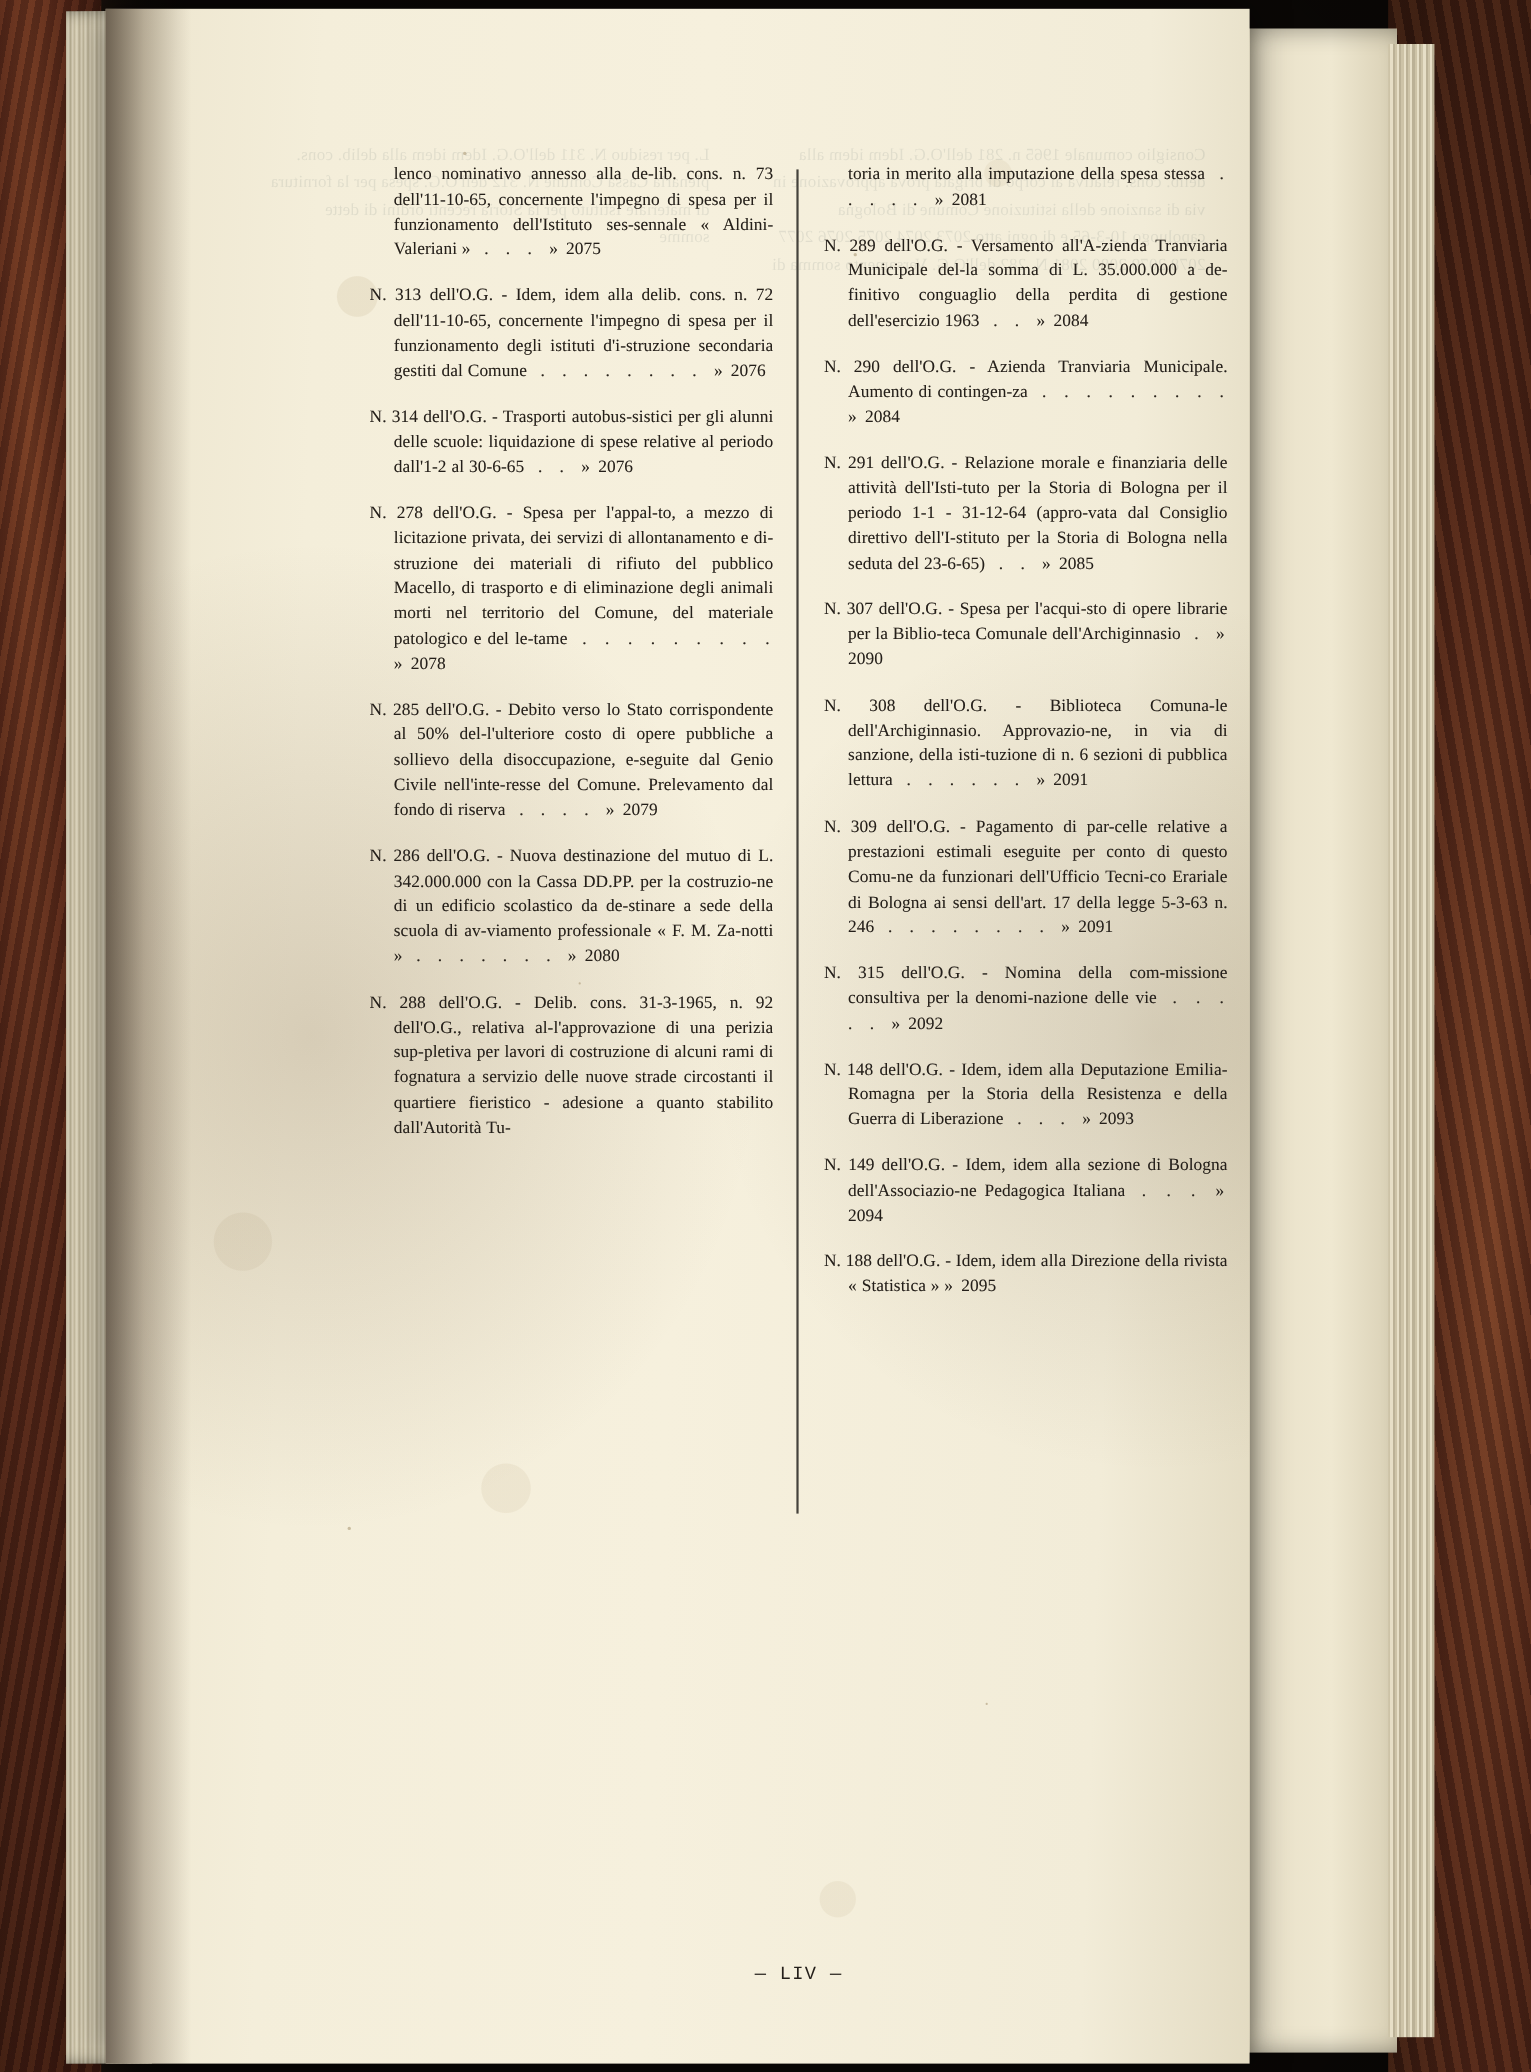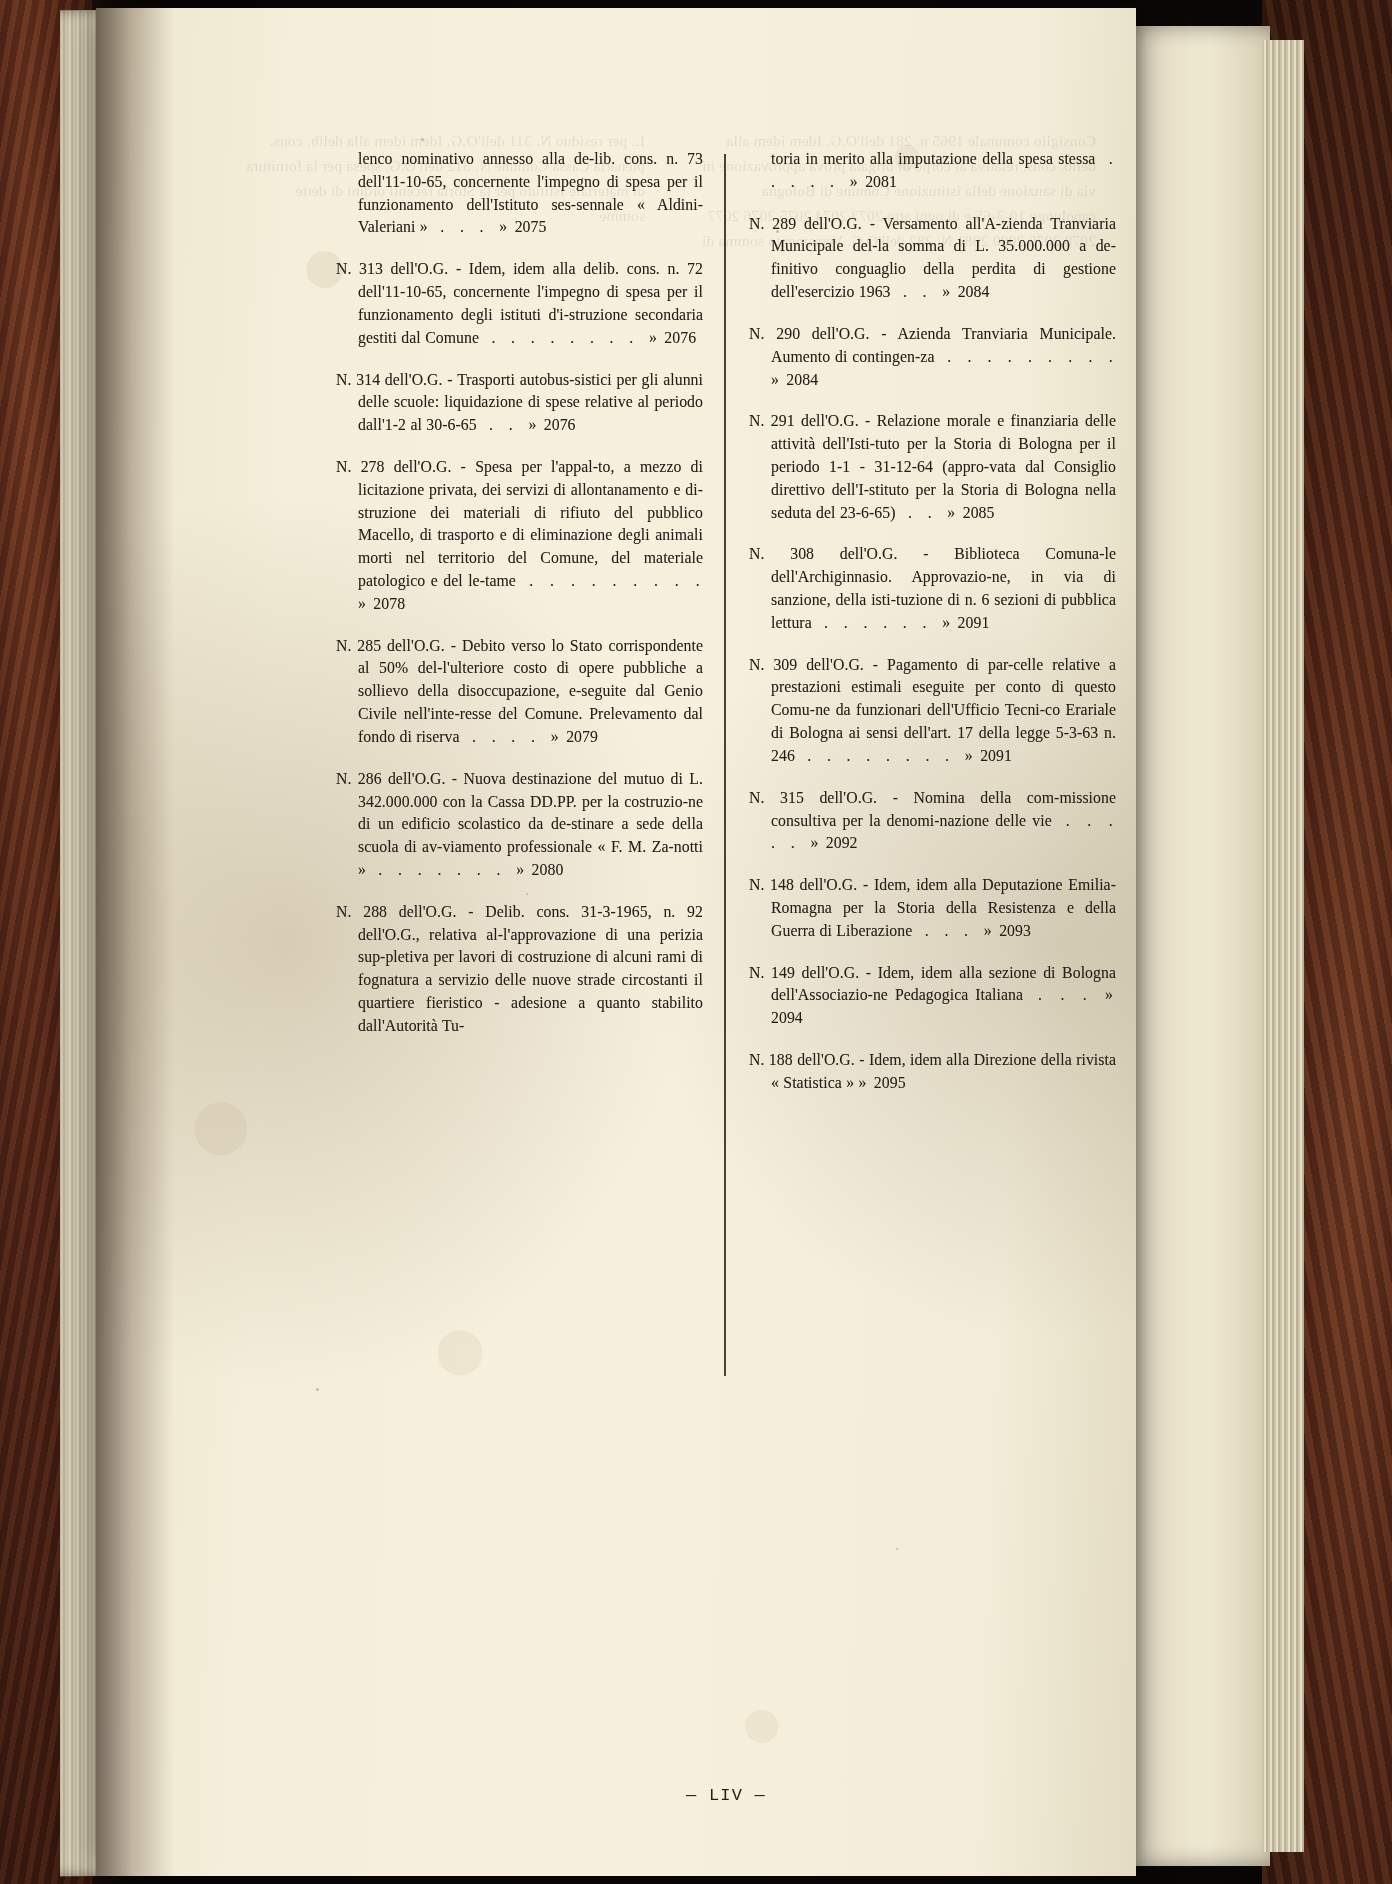--- a/index.html
+++ b/index.html
@@ -264,20 +264,23 @@
               <div class="entry">
                 <span class="body">N. 289 dell'O.G. - Versamento all'A-zienda Tranviaria Municipale del-la somma di L. 35.000.000 a de-finitivo conguaglio della perdita di gestione dell'esercizio 1963<span class="leader"> .  . </span><span class="guilsign"> » </span><span class="pgref">2084</span></span>
               </div>
               <div class="entry">
                 <span class="body">N. 290 dell'O.G. - Azienda Tranviaria Municipale. Aumento di contingen-za<span class="leader"> .  .  .  .  .  .  .  .  . </span><span class="guilsign"> » </span><span class="pgref">2084</span></span>
               </div>
               <div class="entry">
                 <span class="body">N. 291 dell'O.G. - Relazione morale e finanziaria delle attività dell'Isti-tuto per la Storia di Bologna per il periodo 1-1 - 31-12-64 (appro-vata dal Consiglio direttivo dell'I-stituto per la Storia di Bologna nella seduta del 23-6-65)<span class="leader"> .  . </span><span class="guilsign"> » </span><span class="pgref">2085</span></span>
               </div>
               <div class="entry">
+                <span class="body">N. 307 dell'O.G. - Spesa per l'acqui-sto di opere librarie per la Biblio-teca Comunale dell'Archiginnasio<span class="leader"> . </span><span class="guilsign"> » </span><span class="pgref">2090</span></span>
+              </div>
+              <div class="entry">
                 <span class="body">N. 308 dell'O.G. - Biblioteca Comuna-le dell'Archiginnasio. Approvazio-ne, in via di sanzione, della isti-tuzione di n. 6 sezioni di pubblica lettura<span class="leader"> .  .  .  .  .  . </span><span class="guilsign"> » </span><span class="pgref">2091</span></span>
               </div>
               <div class="entry">
                 <span class="body">N. 309 dell'O.G. - Pagamento di par-celle relative a prestazioni estimali eseguite per conto di questo Comu-ne da funzionari dell'Ufficio Tecni-co Erariale di Bologna ai sensi dell'art. 17 della legge 5-3-63 n. 246<span class="leader"> .  .  .  .  .  .  .  . </span><span class="guilsign"> » </span><span class="pgref">2091</span></span>
               </div>
               <div class="entry">
                 <span class="body">N. 315 dell'O.G. - Nomina della com-missione consultiva per la denomi-nazione delle vie<span class="leader"> .  .  .  .  . </span><span class="guilsign"> » </span><span class="pgref">2092</span></span>
               </div>
               <div class="entry">
                 <span class="body">N. 148 dell'O.G. - Idem, idem alla Deputazione Emilia-Romagna per la Storia della Resistenza e della Guerra di Liberazione<span class="leader"> .  .  . </span><span class="guilsign"> » </span><span class="pgref">2093</span></span>

